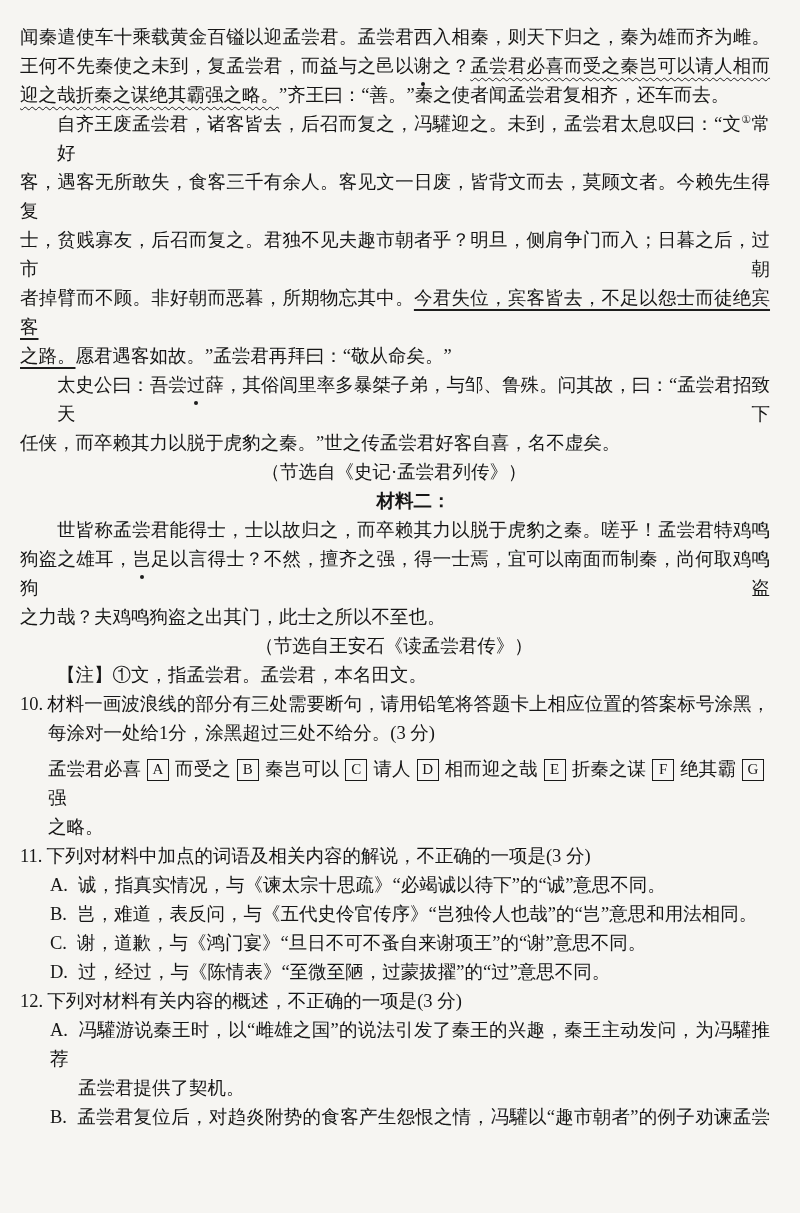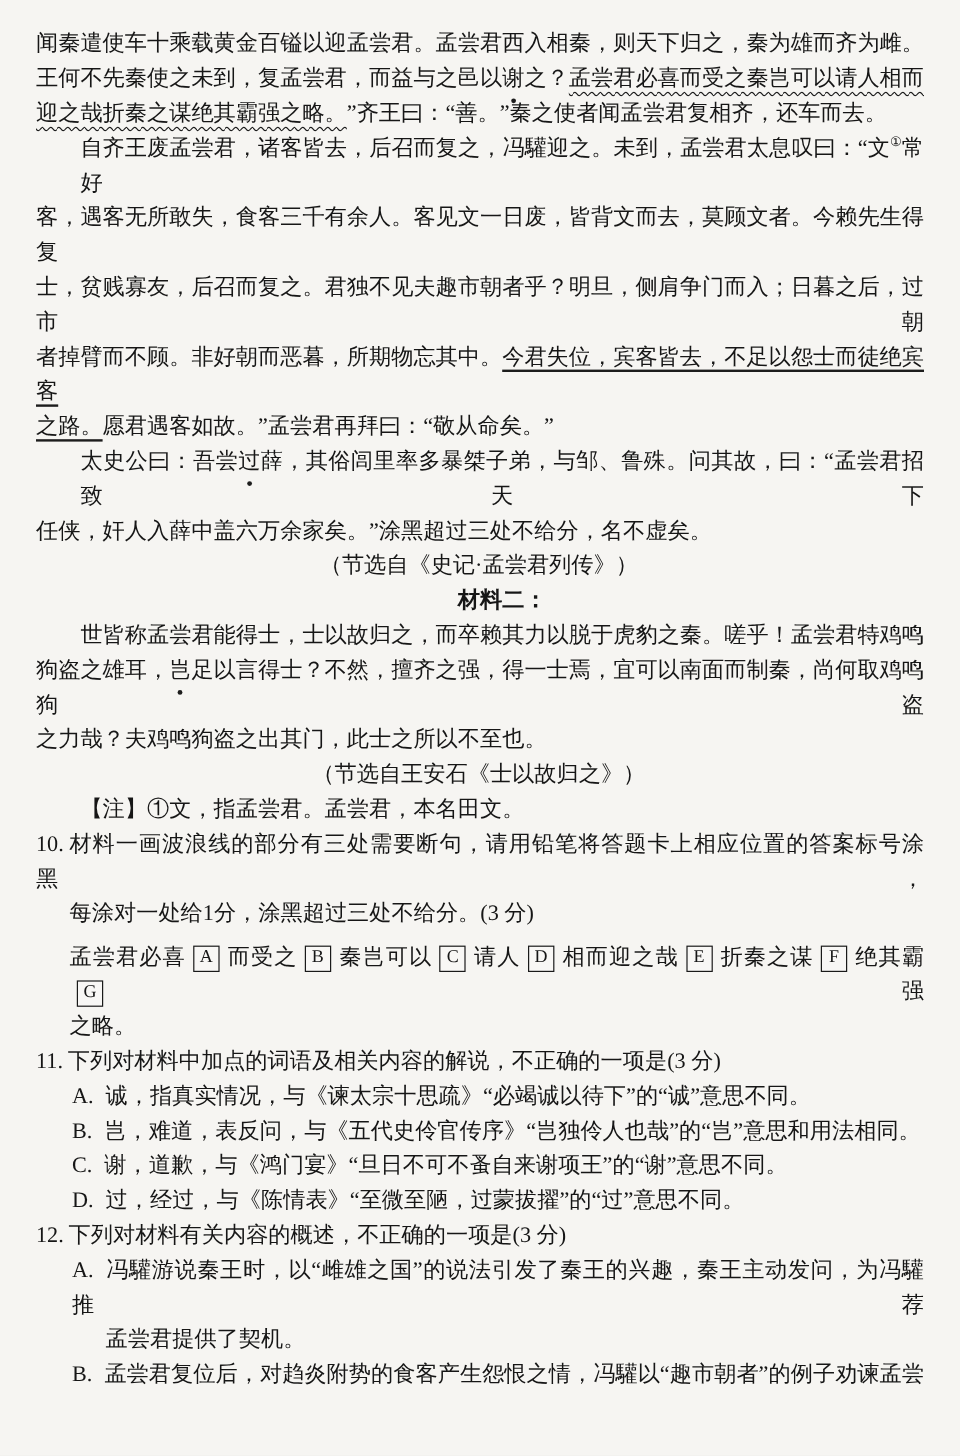--- a/index.html
+++ b/index.html
@@ -3,21 +3,21 @@
 <meta charset="utf-8">
 <style>
   html,body{margin:0;padding:0;}
   body{background:#e9e8e6;}
   .page{
     position:relative;
     width:800px;height:1213px;
     margin:0 auto;
     background:#f6f5f2;
     box-sizing:border-box;
-    padding:23px 30px 0 30px;
+    padding:23px 30px 0 20px;
     overflow:hidden;
     color:#161616;
     font-family:"Liberation Serif","DejaVu Serif",serif;
     font-size:18.5px;
     line-height:29px;
   }
   .line{min-height:29px;}
   .fill{text-align:justify;text-align-last:justify;}
   .indent,.heading,.note{padding-left:37px;}
   .heading{font-weight:bold;text-align:center;}
@@ -69,27 +69,27 @@
   <div>
       <div class="line body fill"><span>闻秦遣使车十乘载黄金百镒以迎孟尝君。孟尝君西入相秦，则天下归之，秦为雄而齐为雌。</span></div>
       <div class="line body fill"><span>王何不先秦使之未到，复孟尝君，而益与之邑以</span><span class="dot">谢</span><span>之？</span><span class="wavy">孟尝君必喜而受之秦岂可以请人相而</span></div>
       <div class="line body"><span class="wavy">迎之哉折秦之谋绝其霸强之略。</span><span>”齐王曰：“善。”秦之使者闻孟尝君复相齐，还车而去。</span></div>
       <div class="line indent fill"><span>自齐王废孟尝君，诸客皆去，后召而复之，冯驩迎之。未到，孟尝君太息叹曰：“文</span><span class="sup">①</span><span>常好</span></div>
       <div class="line body fill"><span>客，遇客无所敢失，食客三千有余人。客见文一日废，皆背文而去，莫顾文者。今赖先生得复</span></div>
       <div class="line body fill"><span>士，贫贱寡友，后召而复之。君独不见夫趣市朝者乎？明旦，侧肩争门而入；日暮之后，过市朝</span></div>
       <div class="line body fill"><span>者掉臂而不顾。非好朝而恶暮，所期物忘其中。</span><span class="ul">今君失位，宾客皆去，不足以怨士而徒绝宾客</span></div>
       <div class="line body"><span class="ul">之路。</span><span>愿君遇客如故。”孟尝君再拜曰：“敬从命矣。”</span></div>
       <div class="line indent fill"><span>太史公曰：吾尝</span><span class="dot">过</span><span>薛，其俗闾里率多暴桀子弟，与邹、鲁殊。问其故，曰：“孟尝君招致天下</span></div>
-      <div class="line body"><span>任侠，奸人入薛中盖六万余家矣。”涂黑超过三处不给分，名不虚矣。</span></div>
+      <div class="line body"><span>任侠，而卒赖其力以脱于虎豹之秦。”世之传孟尝君好客自喜，名不虚矣。</span></div>
       <div class="line source"><span>（节选自《史记·孟尝君列传》）</span></div>
       <div class="line heading"><span>材料二：</span></div>
       <div class="line indent fill"><span>世皆称孟尝君能得士，士以故归之，而卒赖其力以脱于虎豹之秦。嗟乎！孟尝君特鸡鸣</span></div>
       <div class="line body fill"><span>狗盗之雄耳，</span><span class="dot">岂</span><span>足以言得士？不然，擅齐之强，得一士焉，宜可以南面而制秦，尚何取鸡鸣狗盗</span></div>
       <div class="line body"><span>之力哉？夫鸡鸣狗盗之出其门，此士之所以不至也。</span></div>
-      <div class="line source"><span>（节选自王安石《士以故归之》）</span></div>
+      <div class="line source"><span>（节选自王安石《读孟尝君传》）</span></div>
       <div class="line note"><span>【注】①文，指孟尝君。孟尝君，本名田文。</span></div>
       <div class="line q fill"><span class="num">10.</span><span>材料一画波浪线的部分有三处需要断句，请用铅笔将答题卡上相应位置的答案标号涂黑，</span></div>
       <div class="line qc"><span>每涂对一处给1分，涂黑超过三处不给分。(3 分)</span></div>
       <div class="line duanju fill"><span>孟尝君必喜</span><span class="box">A</span><span>而受之</span><span class="box">B</span><span>秦岂可以</span><span class="box">C</span><span>请人</span><span class="box">D</span><span>相而迎之哉</span><span class="box">E</span><span>折秦之谋</span><span class="box">F</span><span>绝其霸</span><span class="box">G</span><span>强</span></div>
       <div class="line duanju"><span>之略。</span></div>
       <div class="line q"><span class="num">11.</span><span>下列对材料中加点的词语及相关内容的解说，不正确的一项是(3 分)</span></div>
       <div class="line opt"><span class="num">A.</span><span>诚，指真实情况，与《谏太宗十思疏》“必竭诚以待下”的“诚”意思不同。</span></div>
       <div class="line opt"><span class="num">B.</span><span>岂，难道，表反问，与《五代史伶官传序》“岂独伶人也哉”的“岂”意思和用法相同。</span></div>
       <div class="line opt"><span class="num">C.</span><span>谢，道歉，与《鸿门宴》“旦日不可不蚤自来谢项王”的“谢”意思不同。</span></div>
       <div class="line opt"><span class="num">D.</span><span>过，经过，与《陈情表》“至微至陋，过蒙拔擢”的“过”意思不同。</span></div>

